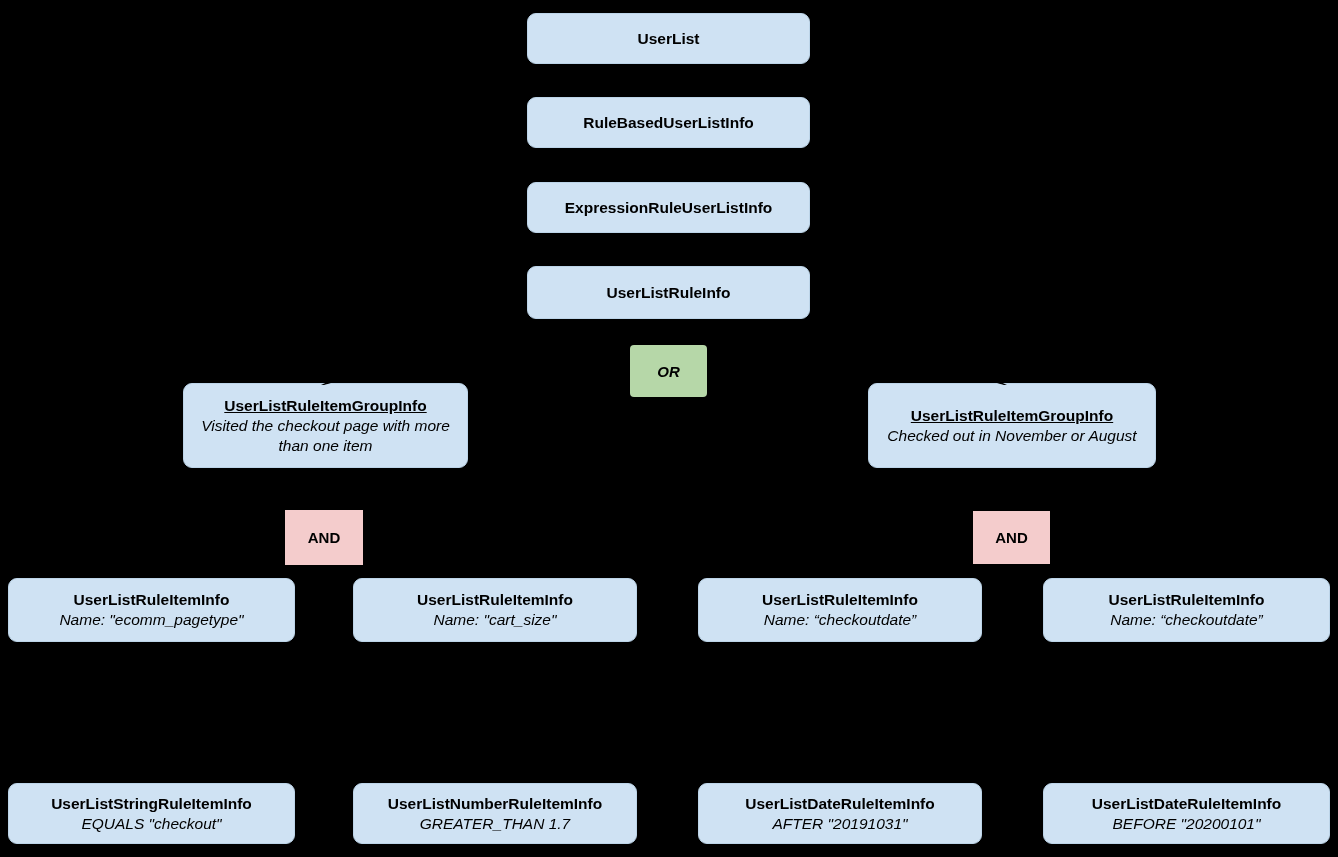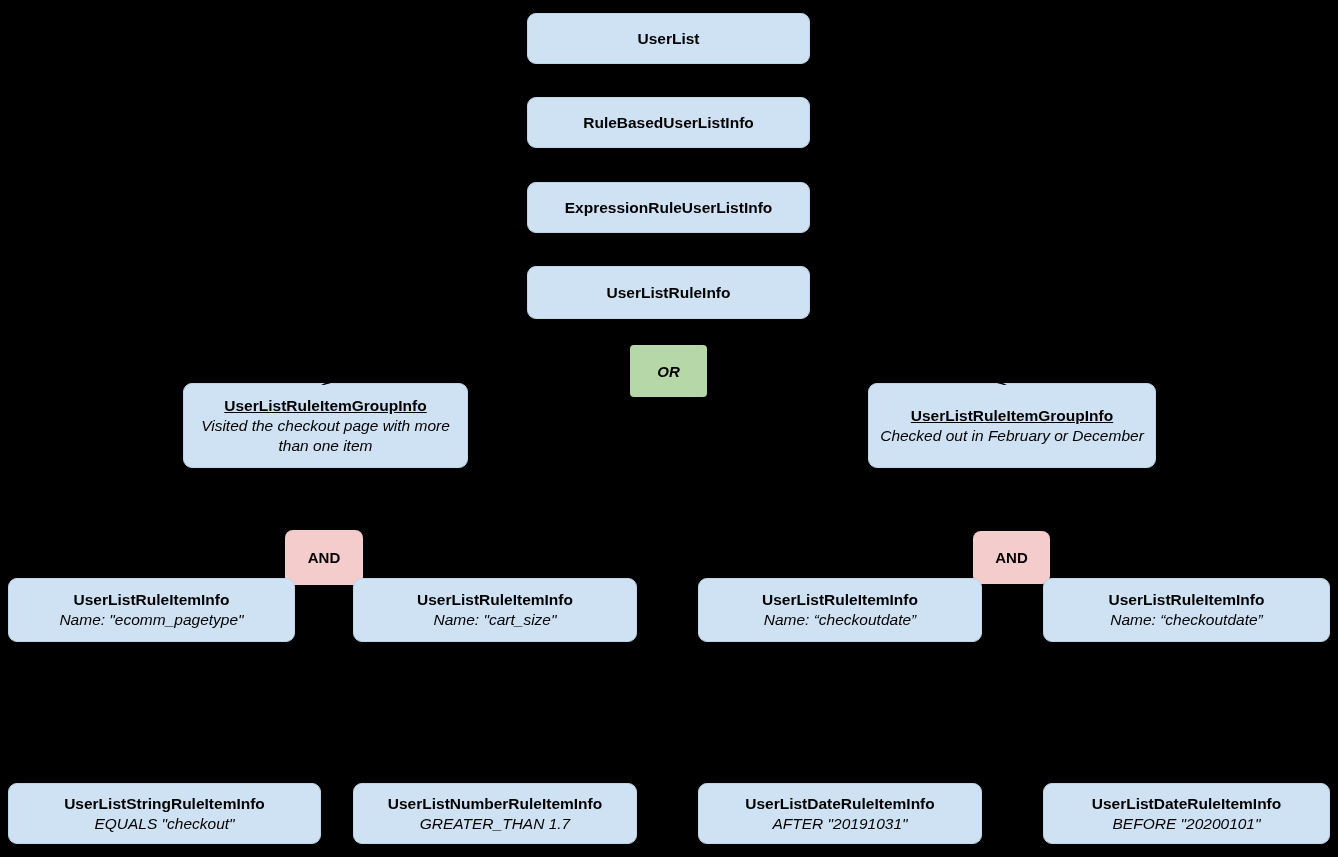--- a/index.html
+++ b/index.html
@@ -31,22 +31,21 @@
     border: 1px solid #bcd4e8;
     border-radius: 9px;
   }
   .node.op-or {
     background: var(--or-fill, #b6d7a8);
     border-radius: 4px;
     font-style: italic;
   }
   .node.op-and {
     background: var(--and-fill, #f4cccc);
-    border-radius: 8px;
-    margin-top: 20px;
+    border-radius: 0;
   }
   .title {
     font-weight: bold;
     font-size: 15.5px;
     line-height: 20px;
     white-space: nowrap;
   }
   .subtitle {
     font-style: italic;
     font-size: 15.5px;
@@ -94,21 +93,21 @@
     <div class="op-label">OR</div>
   </div>
 
   <div class="node blue group" style="left:183px; top:383px; width:285px; height:85px;">
     <div class="title">UserListRuleItemGroupInfo</div>
     <div class="subtitle">Visited the checkout page with more than one item</div>
   </div>
 
   <div class="node blue group" style="left:868px; top:383px; width:288px; height:85px;">
     <div class="title">UserListRuleItemGroupInfo</div>
-    <div class="subtitle">Checked out in February or December</div>
+    <div class="subtitle">Checked out in November or August</div>
   </div>
 
   <div class="arrowhead left-tip" style="left:320px; top:371px; width:34px; height:13px; transform:rotate(-4deg);"></div>
   <div class="arrowhead right-tip" style="left:974px; top:371px; width:34px; height:13px; transform:rotate(4deg);"></div>
 
   <div class="node op-and" style="left:285px; top:510px; width:78px; height:55px;">
     <div class="op-label">AND</div>
   </div>
 
   <div class="node op-and" style="left:973px; top:511px; width:77px; height:53px;">
@@ -128,21 +127,21 @@
   <div class="node blue" style="left:698px; top:578px; width:284px; height:64px;">
     <div class="title">UserListRuleItemInfo</div>
     <div class="subtitle">Name: “checkoutdate”</div>
   </div>
 
   <div class="node blue" style="left:1043px; top:578px; width:287px; height:64px;">
     <div class="title">UserListRuleItemInfo</div>
     <div class="subtitle">Name: “checkoutdate”</div>
   </div>
 
-  <div class="node blue" style="left:8px; top:783px; width:313px; height:61px;">
+  <div class="node blue" style="left:8px; top:783px; width:287px; height:61px;">
     <div class="title">UserListStringRuleItemInfo</div>
     <div class="subtitle">EQUALS "checkout"</div>
   </div>
 
   <div class="node blue" style="left:353px; top:783px; width:284px; height:61px;">
     <div class="title">UserListNumberRuleItemInfo</div>
     <div class="subtitle">GREATER_THAN 1.7</div>
   </div>
 
   <div class="node blue" style="left:698px; top:783px; width:284px; height:61px;">

